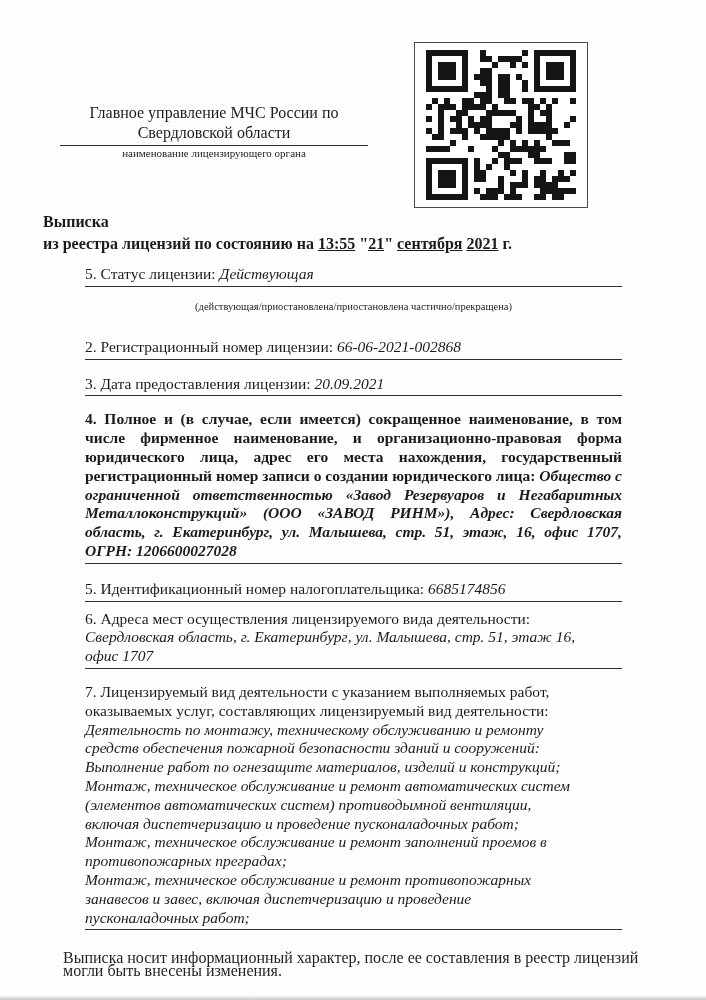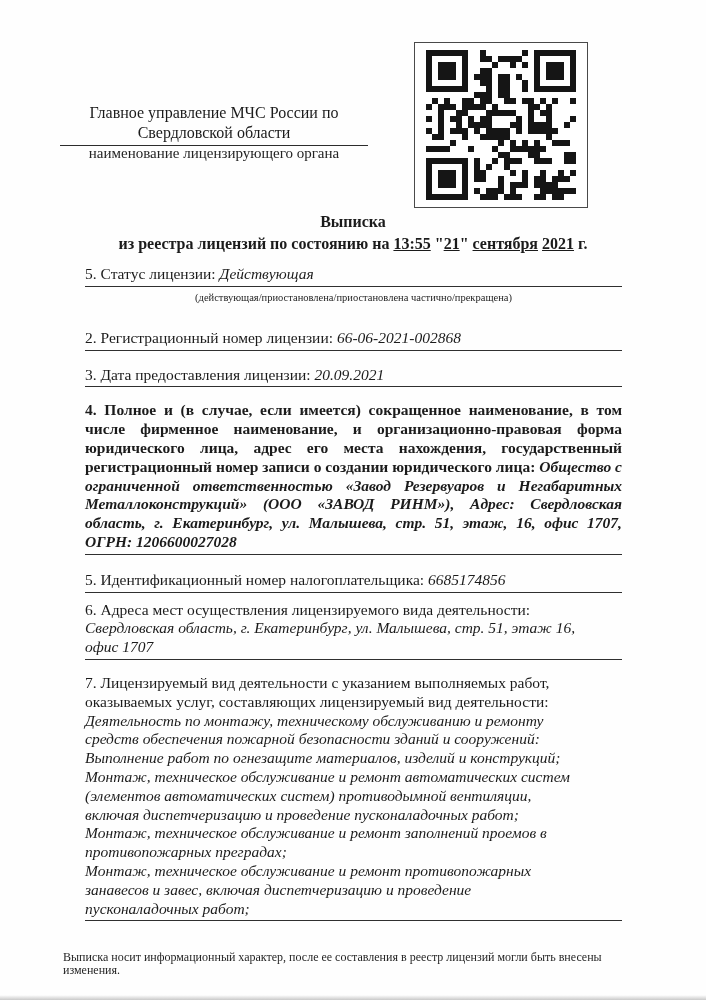--- a/index.html
+++ b/index.html
@@ -16,61 +16,61 @@
   .issuer{
     position:absolute;top:103px;left:60px;width:308px;
     text-align:center;
   }
   .issuer-name{
     font-size:16px;line-height:20px;
     border-bottom:1.2px solid #2c2c2c;
     padding-bottom:2px;
   }
   .issuer-caption{
-    font-size:15px;line-height:13px;color:#242424;
+    font-size:11px;line-height:13px;color:#242424;
     padding-top:1px;
   }
   
   .qr-box{
     position:absolute;top:42px;left:414px;
     width:172px;height:164px;
     border:1.5px solid #4a4a4a;
     display:flex;align-items:center;justify-content:center;
     background:#fff;
   }
   
   .title{
     position:absolute;top:211px;left:43px;width:620px;
-    text-align:center;font-weight:bold;
+    text-align:left;font-weight:bold;
     font-size:16px;line-height:22px;
   }
   .u{text-decoration:underline;}
   
   .content{
     position:absolute;top:265px;left:85px;width:537px;
     font-size:15.5px;line-height:18.8px;
   }
   .field{border-bottom:1.2px solid #2f2f2f;padding-bottom:2px;}
   .v{font-style:italic;}
   .caption{
     font-size:10.5px;line-height:13px;color:#242424;
-    text-align:center;margin-top:4px;
+    text-align:center;margin-top:13px;
   }
   .sec1{margin-bottom:25px;}
   .sec2{margin-bottom:15px;}
   .sec3{margin-bottom:14px;}
   .sec4{margin-bottom:16px;}
   .sec5{margin-bottom:8px;}
   .sec6{margin-bottom:14px;}
   .just{text-align:justify;font-weight:bold;}
   .ml{white-space:pre-line;}
   
   .footer{
     position:absolute;top:951px;left:63px;width:586px;
-    font-size:12px;line-height:13px;color:#1f1f1f;
+    font-size:16px;line-height:13px;color:#1f1f1f;
   }
   
   .scan-edge{
     position:absolute;left:0;right:0;bottom:0;height:5px;
     background:linear-gradient(#ffffff,#c9c9c9);
   }
 </style>
 </head>
 <body>
 

